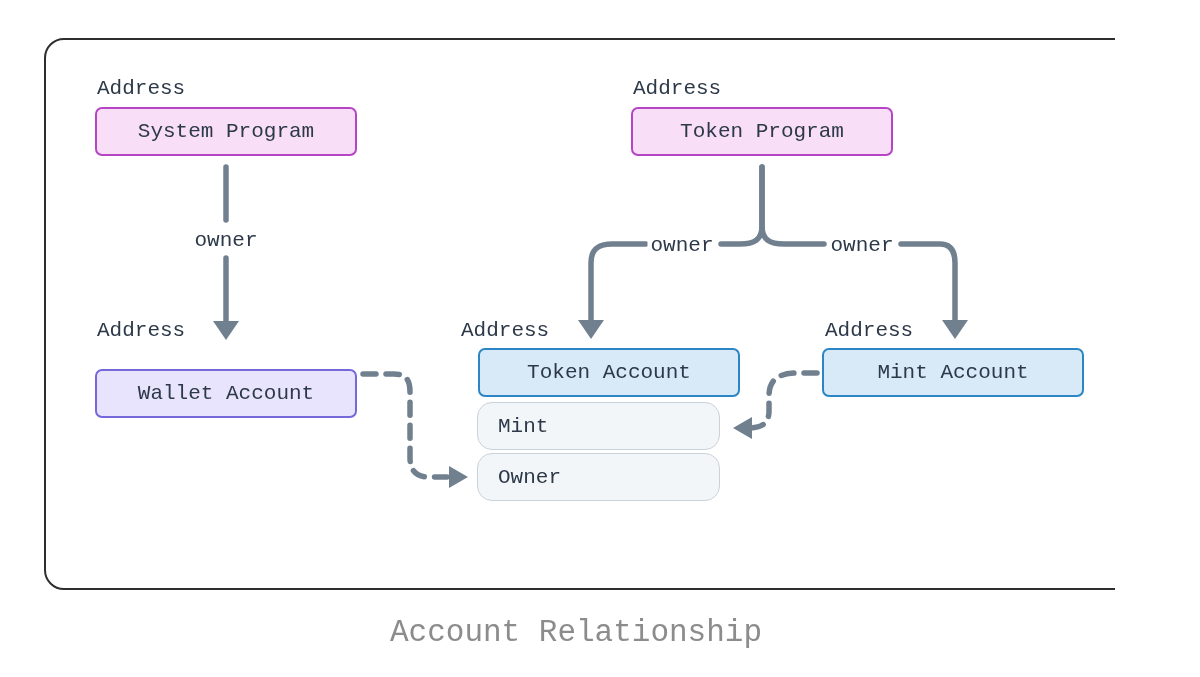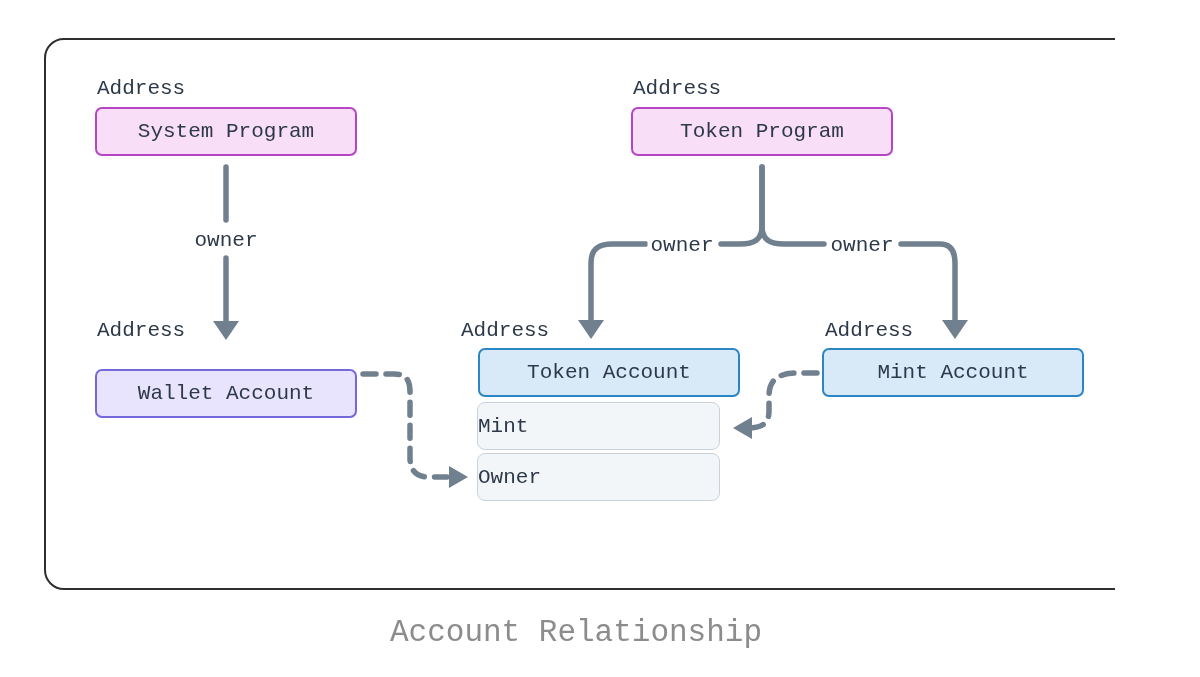--- a/index.html
+++ b/index.html
@@ -56,22 +56,23 @@
   }
   .box.program{background:var(--program-fill);border:2.5px solid var(--program-border);}
   .box.wallet{background:var(--wallet-fill);border:2.5px solid var(--wallet-border);margin-top:21px;}
   .box.token{background:var(--token-fill);border:2.5px solid var(--token-border);}
   .field-row{
     position:absolute;
     width:243px;height:48px;
     box-sizing:border-box;
     background:var(--field-fill);
     border:1.5px solid var(--field-border);
-    border-radius:8px;
+    border-radius:15px;
     display:flex;align-items:center;
+    padding-left:20px;
     font-size:21px;
     white-space:nowrap;
   }
   .owner-label{
     position:absolute;
     transform:translate(-50%,-50%);
     font-size:21px;
     color:var(--text);
     background:var(--bg);
     padding:0 3px;

